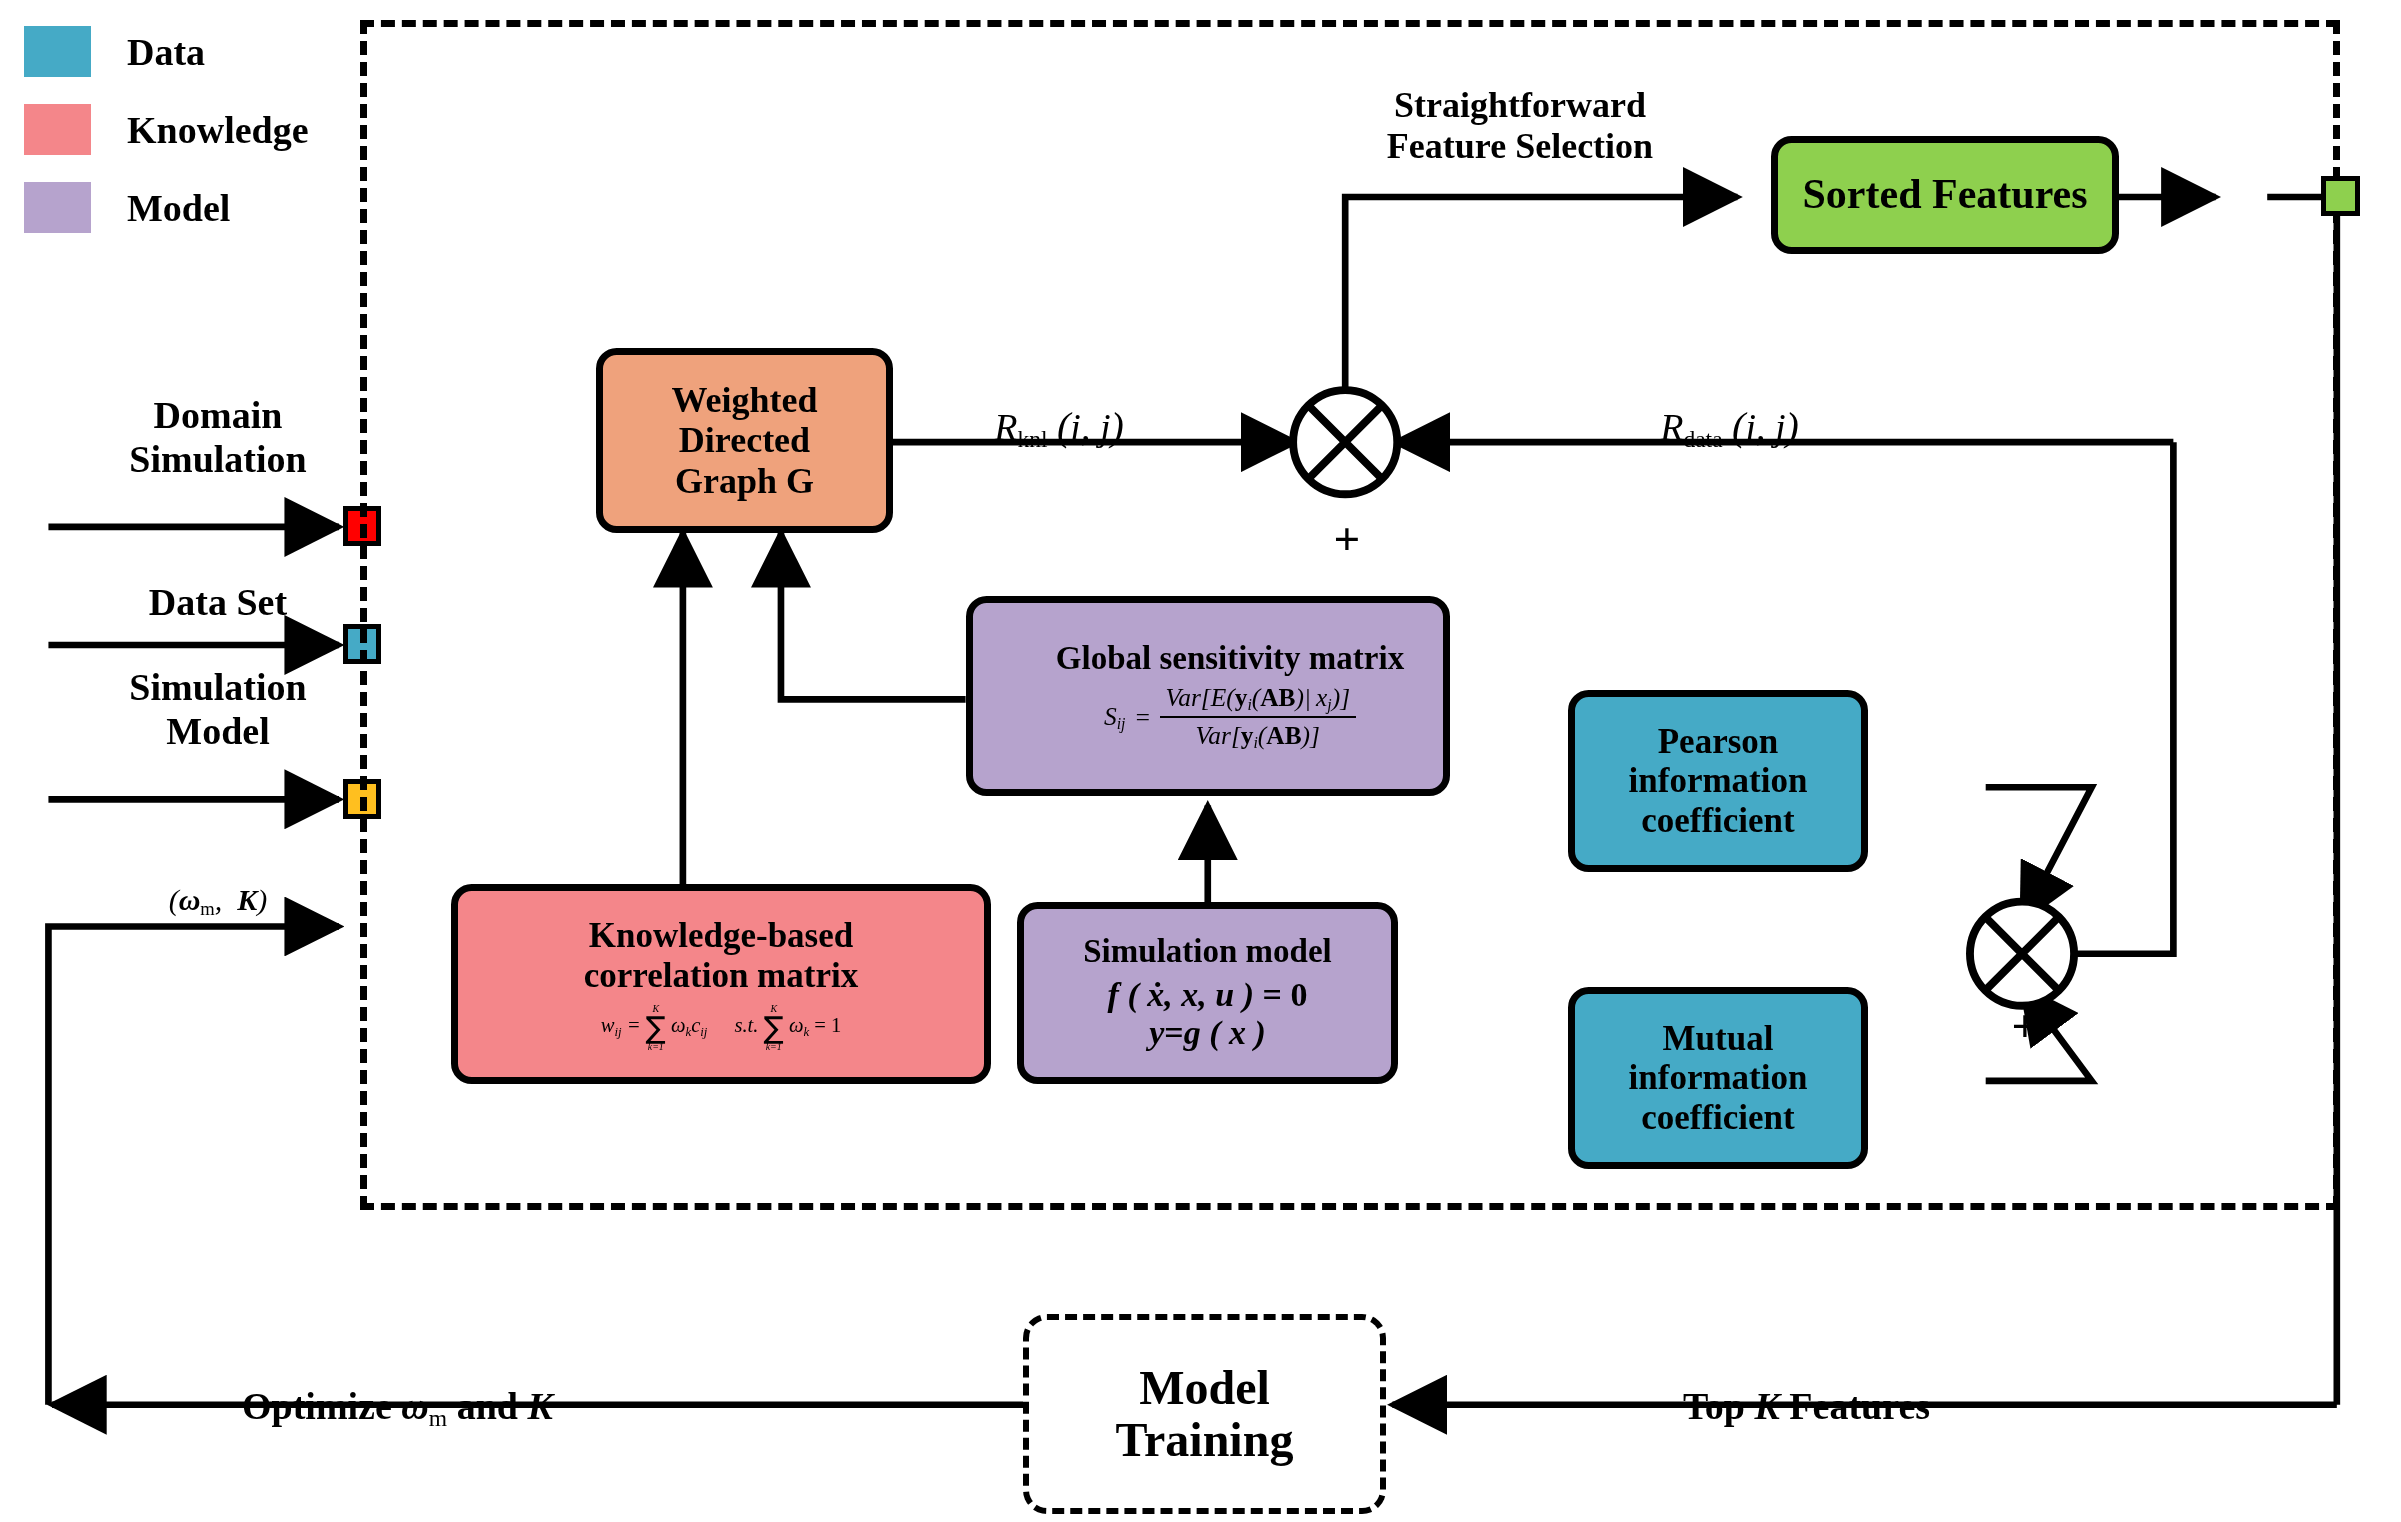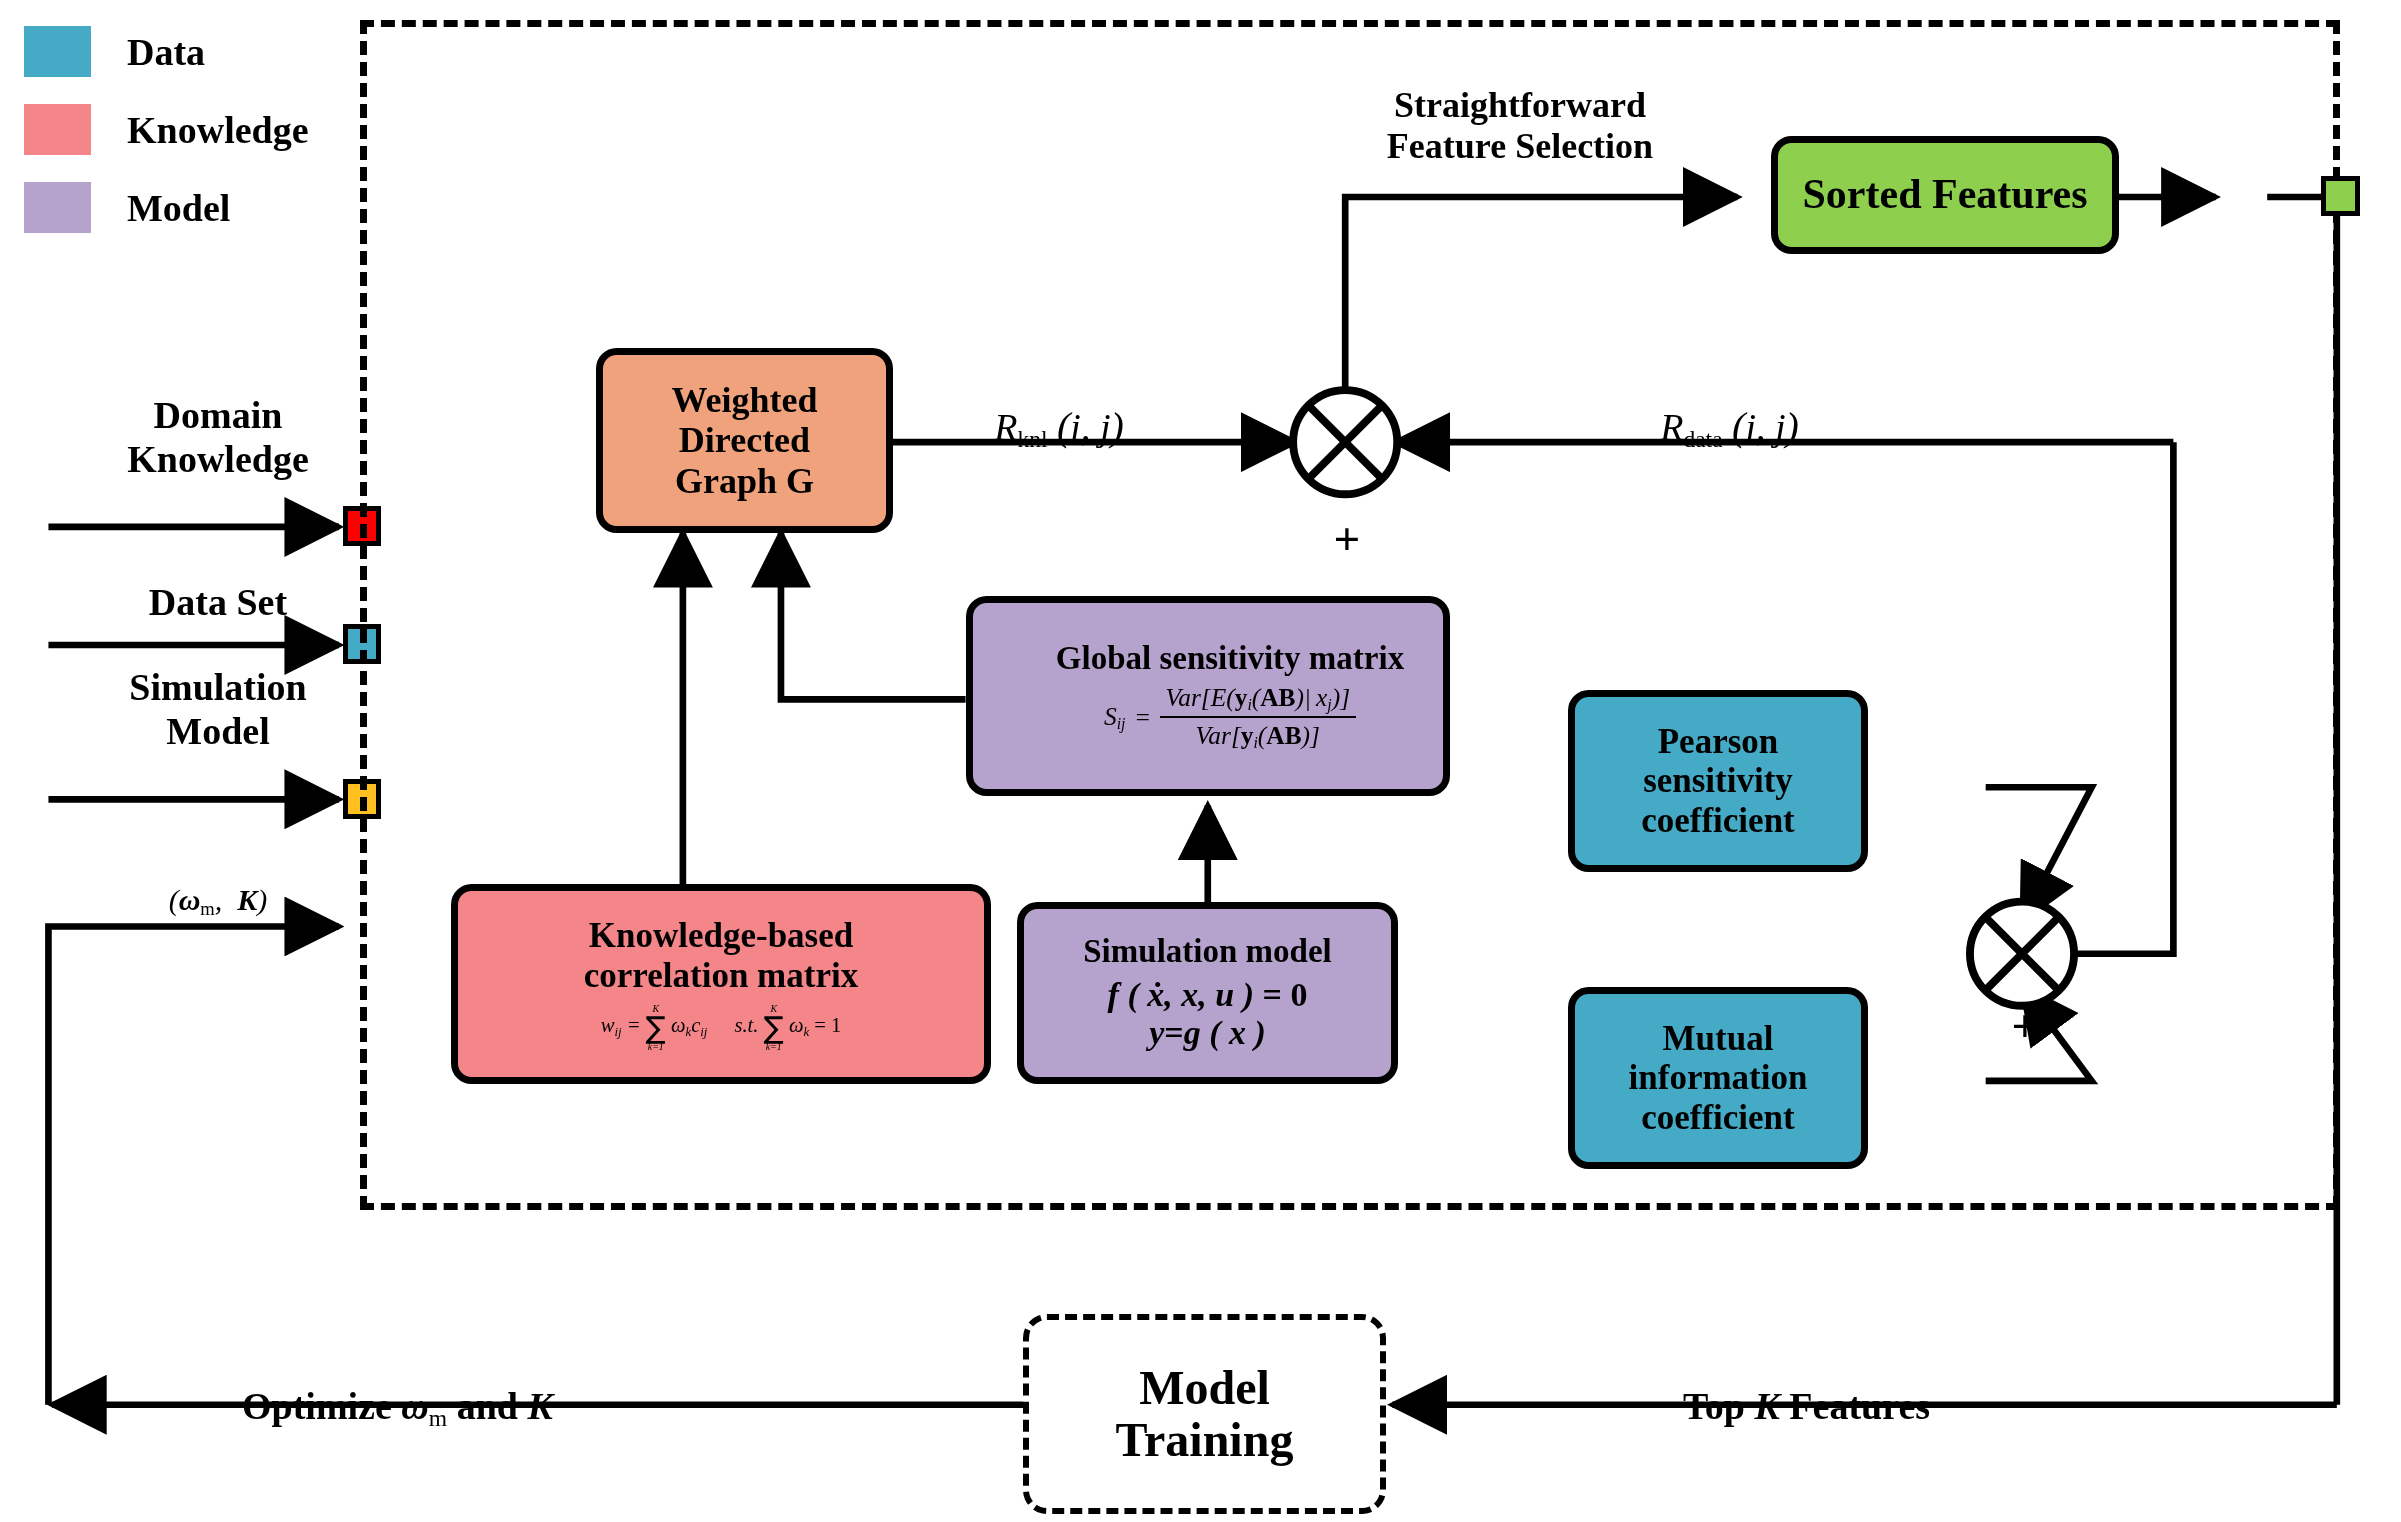--- a/index.html
+++ b/index.html
@@ -133,21 +133,21 @@
       <div class="swatch" style="background:#f4868a"></div>
       <div class="legend-label">Knowledge</div>
     </div>
     <div class="legend-row">
       <div class="swatch" style="background:#b6a3cd"></div>
       <div class="legend-label">Model</div>
     </div>
   </div>
 
   <div class="lbl" style="left:91px;top:394px;width:254px;font-size:38px;">Domain
-Knowledge</div>
+Simulation</div>
   <div class="port" style="left:343px;top:506px;width:38px;height:40px;background:#ff0000;"></div>
 
   <div class="lbl" style="left:91px;top:581px;width:254px;font-size:38px;">Data Set</div>
   <div class="port" style="left:343px;top:624px;width:38px;height:40px;background:#45aac6;"></div>
 
   <div class="lbl" style="left:91px;top:666px;width:254px;font-size:38px;">Simulation
 Model</div>
   <div class="port" style="left:343px;top:779px;width:38px;height:40px;background:#ffbf1f;"></div>
 
   <div class="lbl" style="left:91px;top:848px;width:254px;font-size:30px;">
@@ -200,21 +200,21 @@
     <div class="math" style="font-size:34px;margin-top:6px;font-weight:bold;">
       <i>f</i> ( <i>ẋ</i>, <i>x</i>, <i>u</i> ) <span class="up">= 0</span>
     </div>
     <div class="math" style="font-size:34px;font-weight:bold;">
       <i>y</i><span class="up">=</span><i>g</i> ( <i>x</i> )
     </div>
   </div>
 
   <div class="box" style="left:1568px;top:690px;width:300px;height:182px;background:#45aac6;font-size:35px;">
     <span class="ttl" style="white-space:pre-line;">Pearson
-sensitivity
+information
 coefficient</span>
   </div>
 
   <div class="box" style="left:1568px;top:987px;width:300px;height:182px;background:#45aac6;font-size:35px;">
     <span class="ttl" style="white-space:pre-line;">Mutual
 information
 coefficient</span>
   </div>
 
   <div class="box" style="left:1771px;top:136px;width:348px;height:118px;background:#8ed04e;font-size:42px;">

